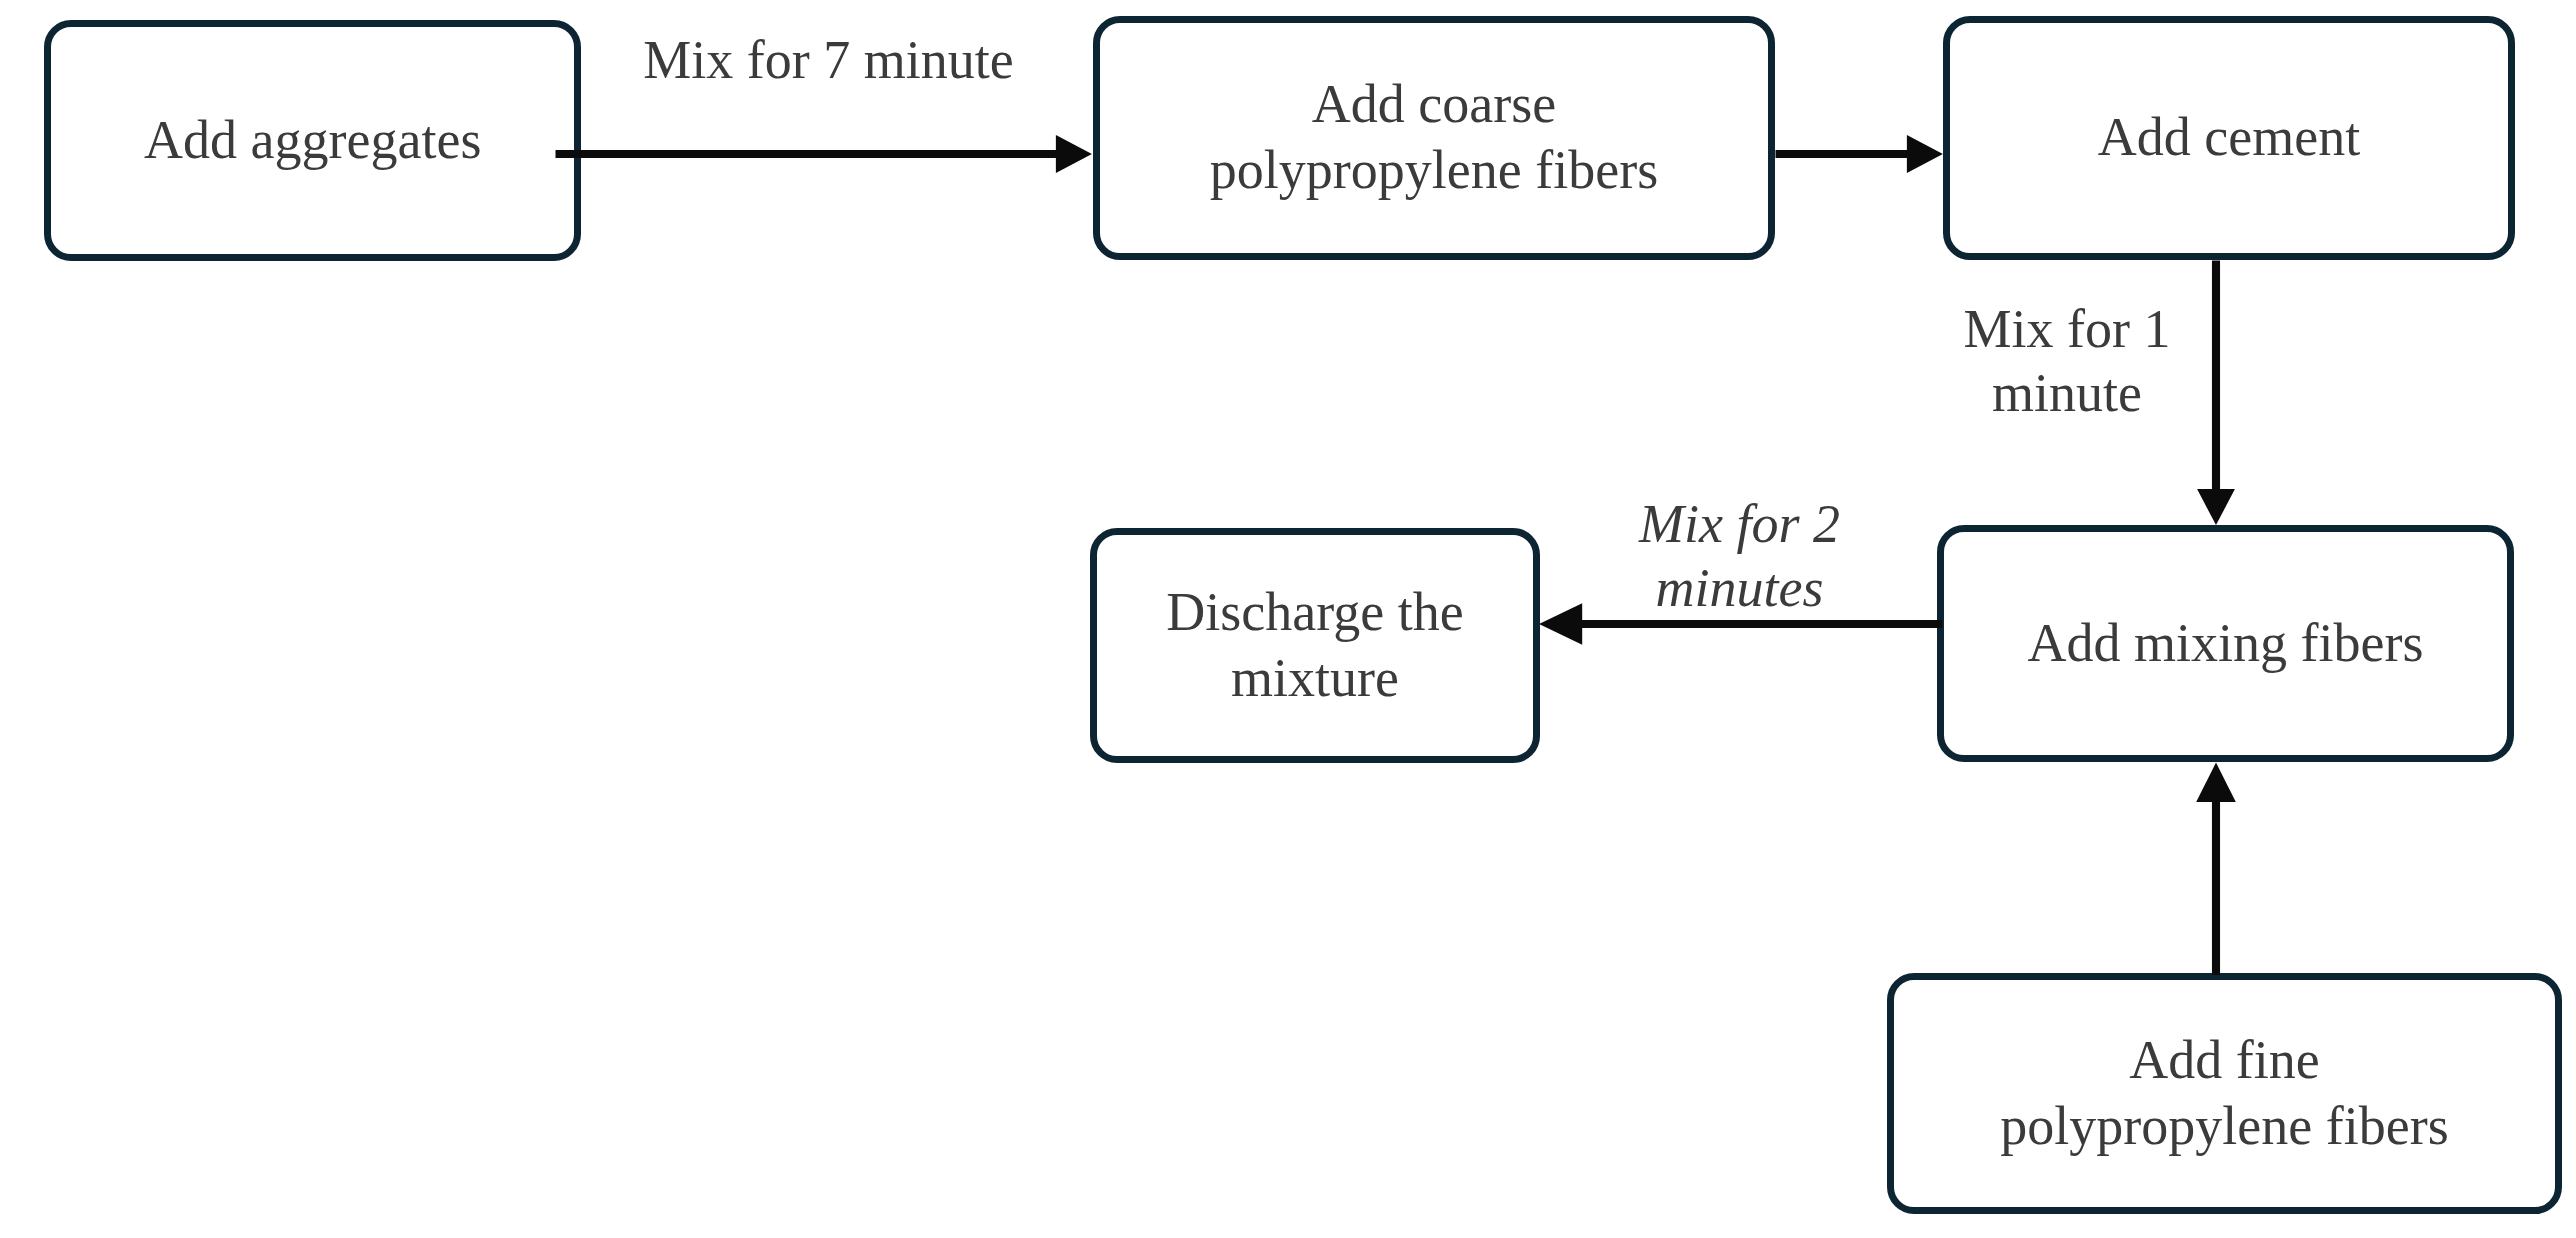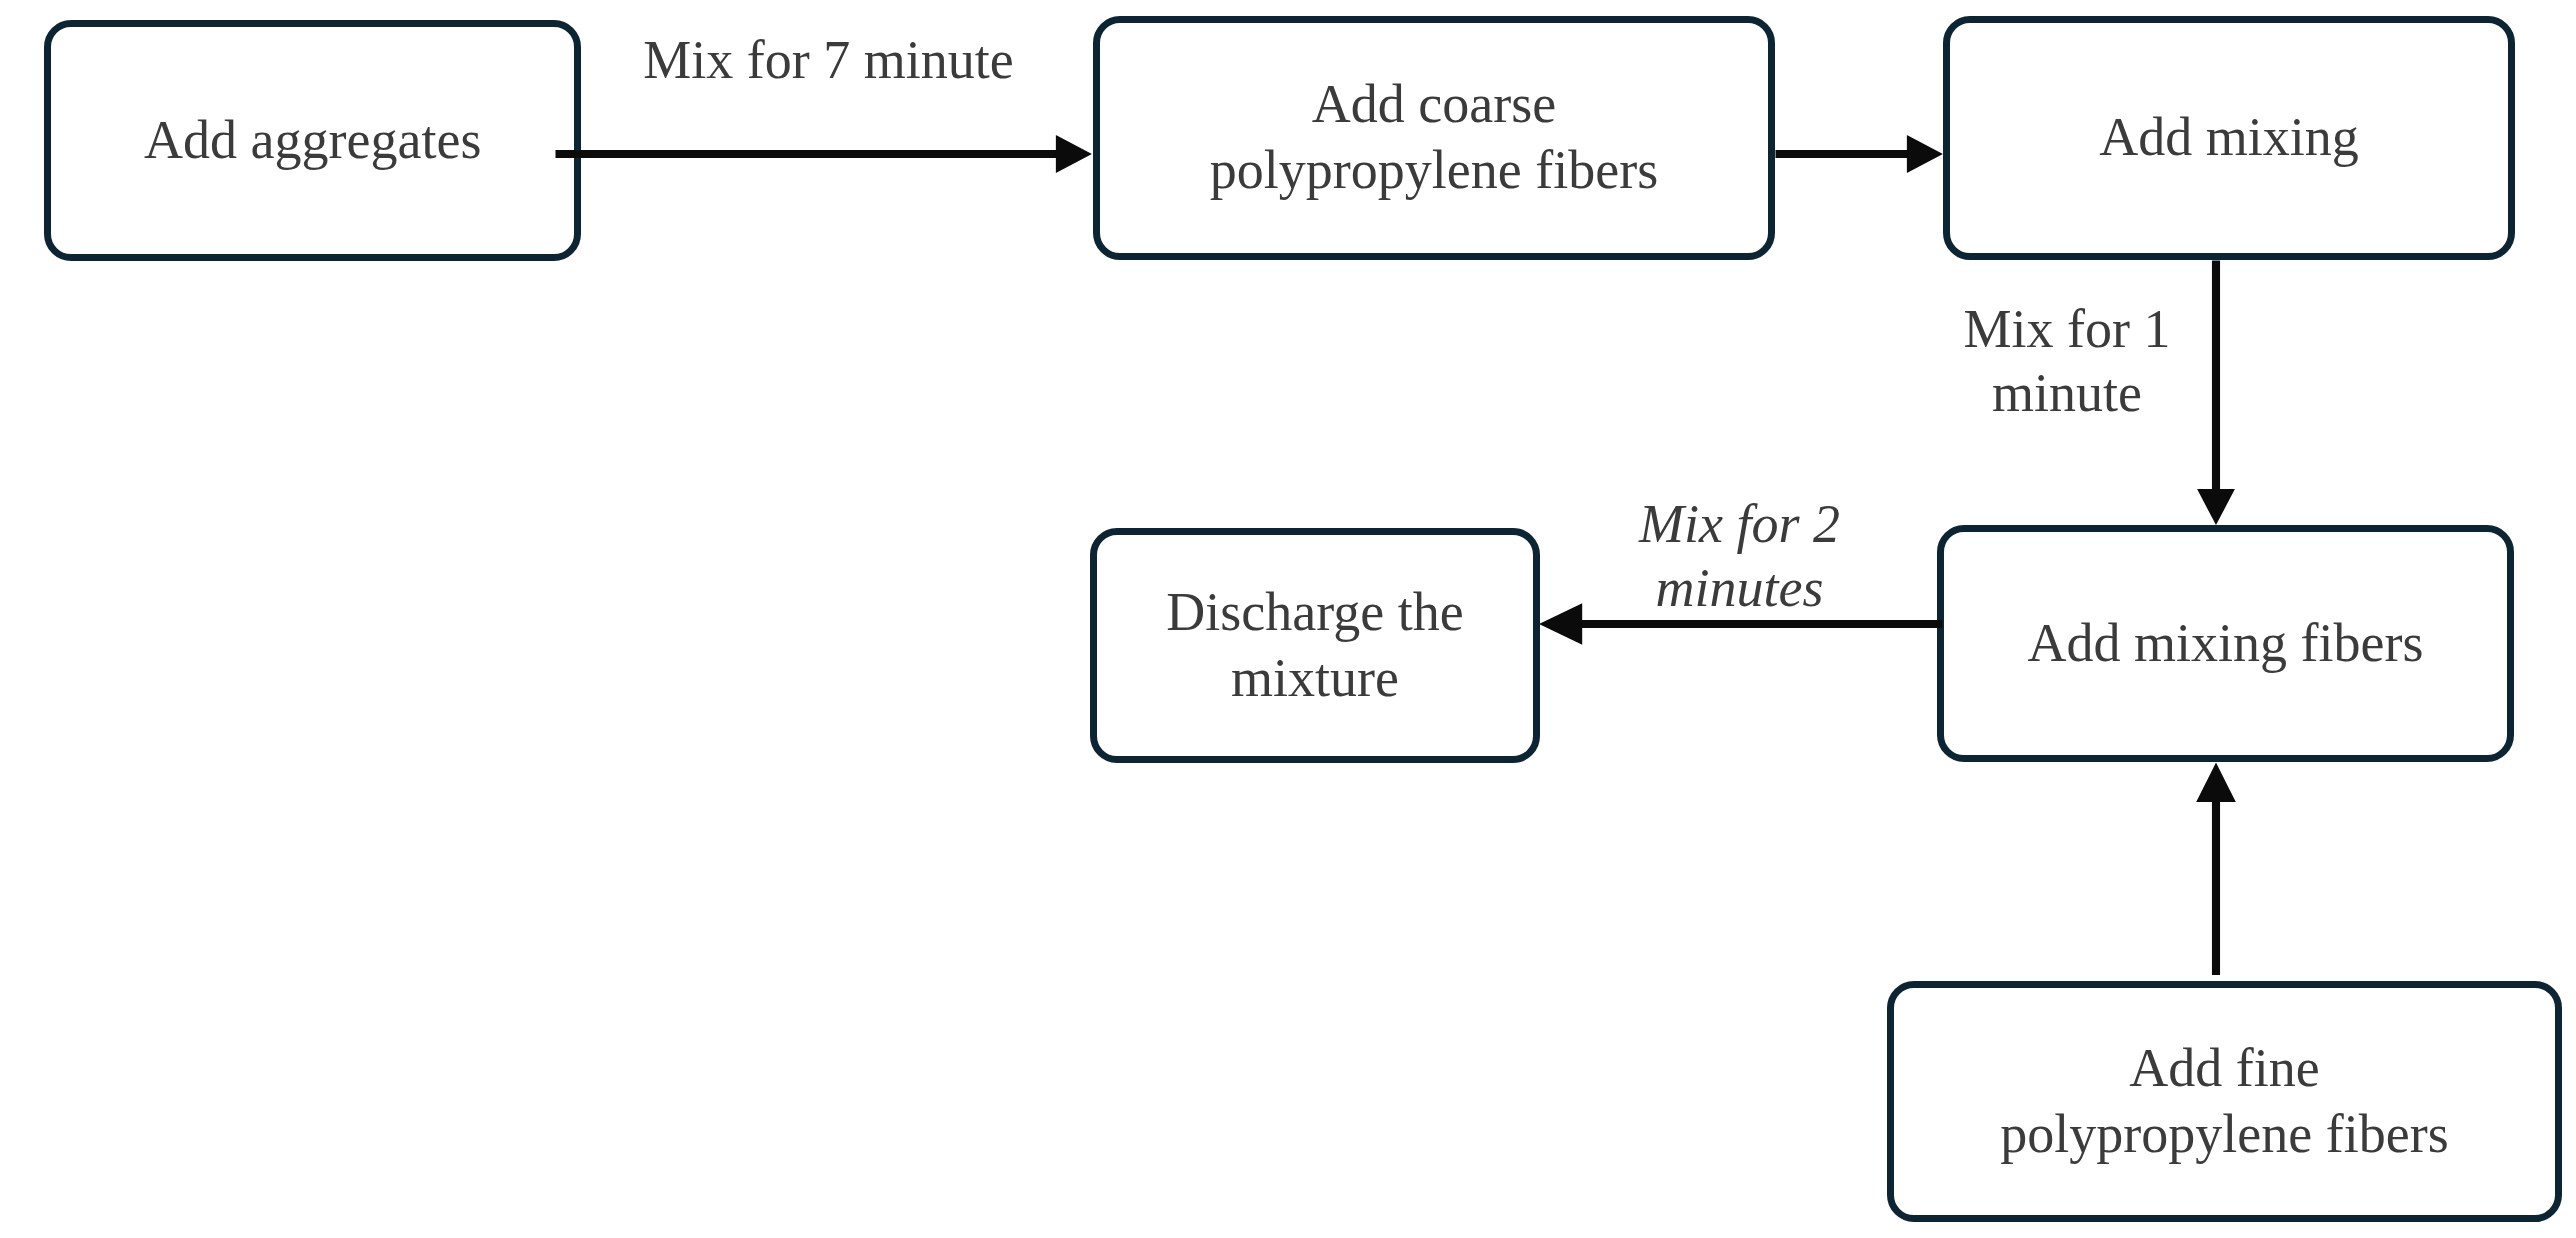--- a/index.html
+++ b/index.html
@@ -53,21 +53,21 @@
   .arrow-svg polygon {
     fill: #0b0b0b;
   }
 
   
   #node-aggregates        { left: 16.3px;   top: 20px;   width: 537px;  height: 241px; margin-left: 28px; }
   #node-coarse-fibers     { left: 1093px; top: 16.3px;   width: 682px;  height: 244px; }
   #node-cement            { left: 1943px; top: 16.3px;   width: 572px;  height: 244px; }
   #node-discharge         { left: 1090px; top: 528px;  width: 450px;  height: 235px; }
   #node-mixing-water      { left: 1937px; top: 525px;  width: 577px;  height: 237px; }
-  #node-fine-fibers       { left: 1887px; top: 973px; width: 675px;  height: 241px; margin-top: 8px; }
+  #node-fine-fibers       { left: 1887px; top: 973px; width: 675px;  height: 241px; }
 
   
   #label-mix1   { left: 575px;  top: 29px;  width: 507px; }
   #label-mix1b  { left: 1927px; top: 298px; width: 280px; }
   #label-mix2   { left: 1572px; top: 493px; width: 335px; font-style: italic; }
 
   
   #arrow-agg-to-coarse { left: 554px;  top: 127px; }
   #arrow-coarse-to-cem { left: 1775px; top: 127px; }
   #arrow-cem-to-water  { left: 2189px; top: 260px; }
@@ -81,21 +81,21 @@
 
   <div class="node" id="node-aggregates">
     <span class="label">Add aggregates</span>
   </div>
 
   <div class="node" id="node-coarse-fibers">
     <span class="label">Add coarse<br>polypropylene fibers</span>
   </div>
 
   <div class="node" id="node-cement">
-    <span class="label">Add mixing</span>
+    <span class="label">Add cement</span>
   </div>
 
   <div class="node" id="node-mixing-water">
     <span class="label">Add mixing fibers</span>
   </div>
 
   <div class="node" id="node-discharge">
     <span class="label">Discharge the<br>mixture</span>
   </div>
 

